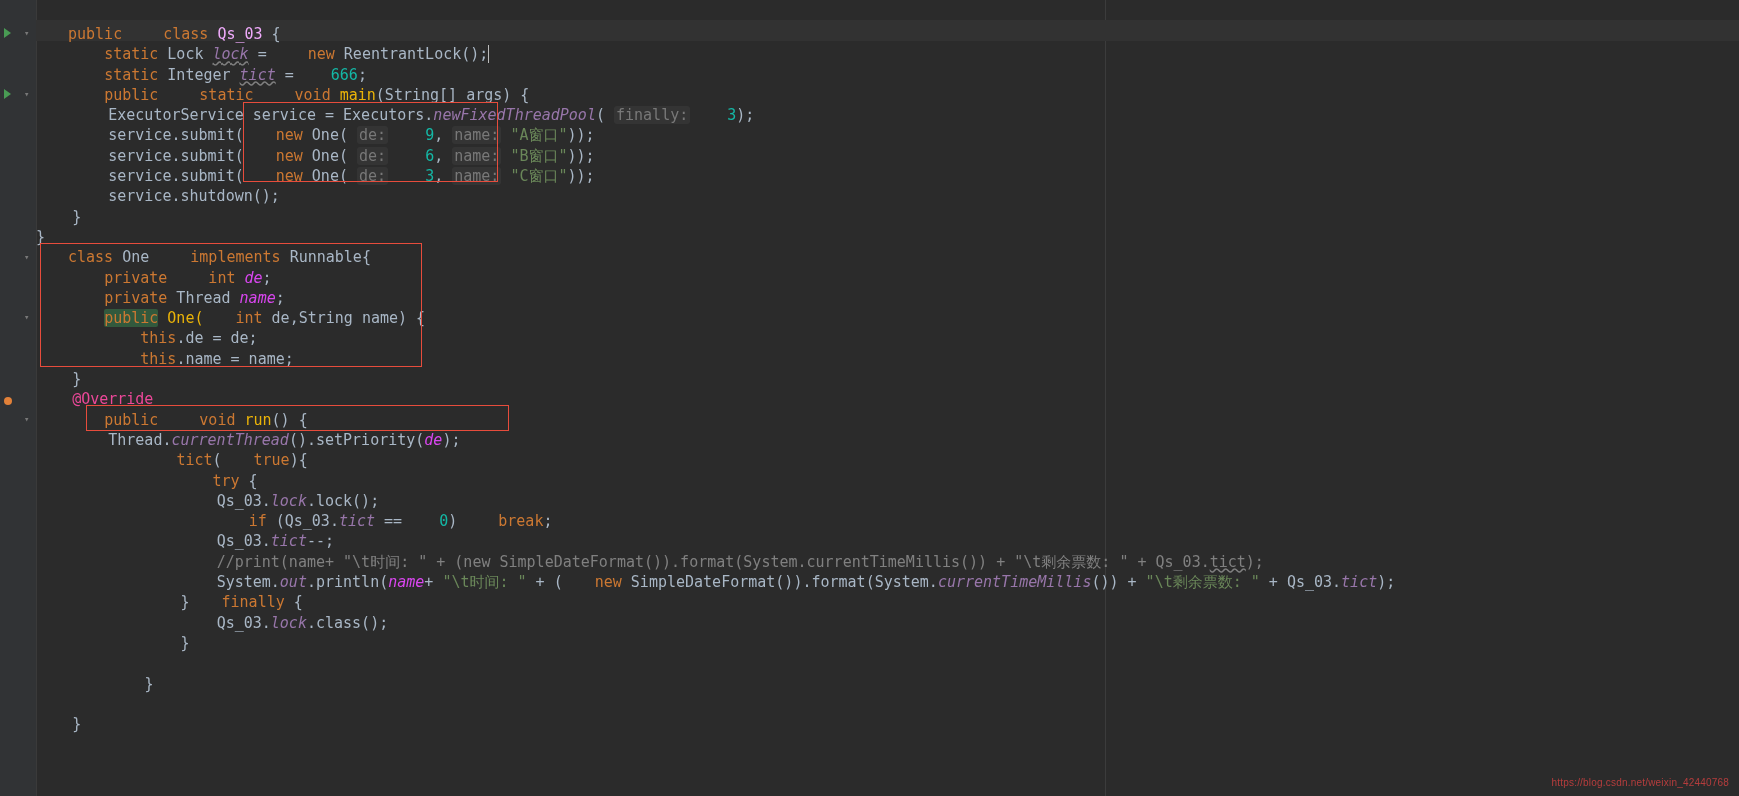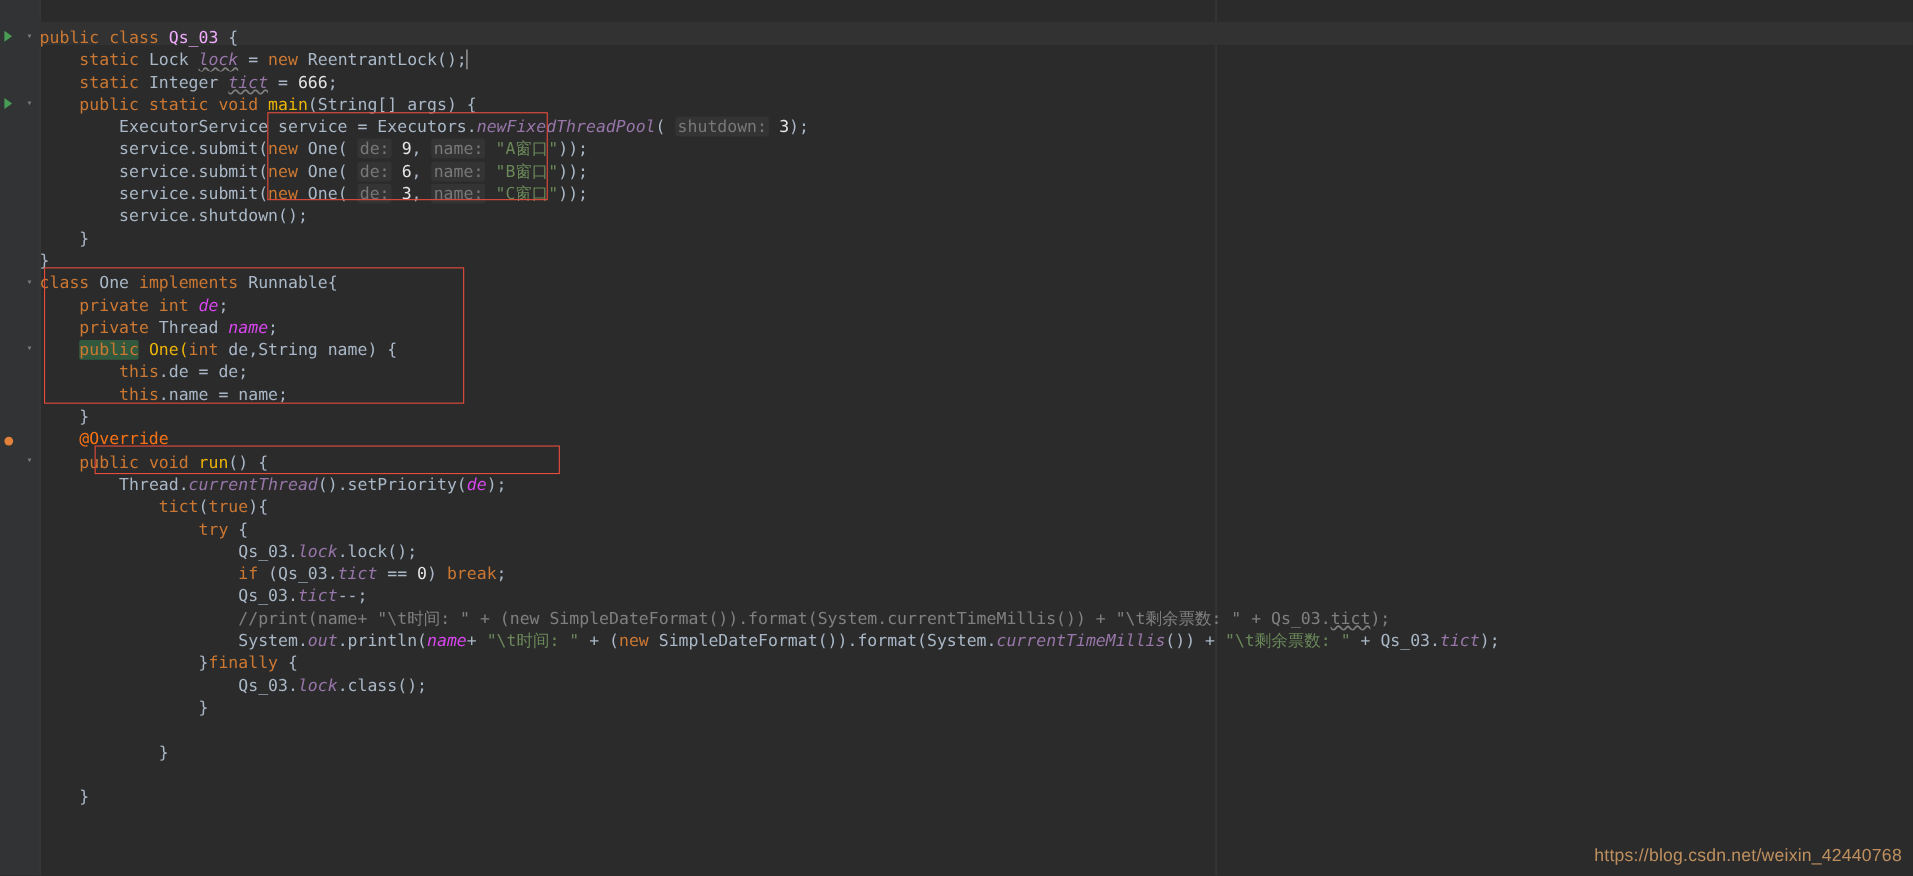--- a/index.html
+++ b/index.html
@@ -36,28 +36,28 @@
     height: 100%;
     padding-top: 24px;
   }
   .line {
     height: 20.3px;
     line-height: 20.3px;
     white-space: pre;
     position: relative;
   }
   
-  .kw { color: #cc7832; }         
+  .kw { color: #cc7832; margin-left: 32px; }         
   .cls { color: #f0abfc; }
   .method { color: #eab308; }       
   .field { color: #d946ef; font-style: italic; } 
   .staticf { color: #9876aa; font-style: italic; }
-  .num { color: #e5e5e5; }          
+  .num { color: #14b8a6; margin-left: 28px; }          
   .str { color: #6a8759; }          
-  .ann { color: #f97316; }          
+  .ann { color: #ec4899; }          
   .com { color: #808080; }          
   .hint { color: #787878; background: rgba(120,120,120,0.12); border-radius:3px; padding:0 2px; }
   .underline-wavy { text-decoration: underline wavy #808080; }
   .caret {
     position: absolute;
     width: 1px;
     background: #bbb;
     height: 18px;
     top: 1px;
   }
@@ -73,24 +73,24 @@
     top:0;
     bottom:0;
     width:1px;
     background: #3c3c3c;
     left: 1105px;
   }
   .watermark {
     position: absolute;
     right: 10px;
     bottom: 8px;
-    color: #fdba74;
+    color: #ef4444;
     opacity: 0.7;
     font-family: Arial, sans-serif;
-    font-size: 16px;
+    font-size: 10px;
     letter-spacing: 0.2px;
   }
   
   .g-icon {
     position:absolute;
     left:24px;
     width:10px;
     height:10px;
     font-size:9px;
     color:#787878;
@@ -141,21 +141,21 @@
     <div class="cur-line-bg" style="top:20.3px"></div>
 
     <div class="line"><span class="kw">public</span> <span class="kw">class</span> <span class="cls">Qs_03</span><span> {</span></div>
 
     <div class="line">    <span class="kw">static</span> <span>Lock</span> <span class="staticf underline-wavy">lock</span><span> = </span><span class="kw">new</span><span> ReentrantLock();</span><span class="caret"></span></div>
 
     <div class="line">    <span class="kw">static</span> <span>Integer</span> <span class="staticf underline-wavy">tict</span><span> = </span><span class="num">666</span><span>;</span></div>
 
     <div class="line">    <span class="kw">public</span> <span class="kw">static</span> <span class="kw">void</span> <span class="method">main</span><span>(String[] args) {</span></div>
 
-    <div class="line">        <span>ExecutorService service = Executors.</span><span class="staticf">newFixedThreadPool</span><span>( </span><span class="hint">shutdown:</span> <span class="num">3</span><span>);</span></div>
+    <div class="line">        <span>ExecutorService service = Executors.</span><span class="staticf">newFixedThreadPool</span><span>( </span><span class="hint">finally:</span> <span class="num">3</span><span>);</span></div>
 
     <div class="line">        <span>service.submit(</span><span class="kw">new</span><span> One( </span><span class="hint">de:</span> <span class="num">9</span><span>, </span><span class="hint">name:</span><span class="str"> "A窗口"</span><span>));</span></div>
 
     <div class="line">        <span>service.submit(</span><span class="kw">new</span><span> One( </span><span class="hint">de:</span> <span class="num">6</span><span>, </span><span class="hint">name:</span><span class="str"> "B窗口"</span><span>));</span></div>
 
     <div class="line">        <span>service.submit(</span><span class="kw">new</span><span> One( </span><span class="hint">de:</span> <span class="num">3</span><span>, </span><span class="hint">name:</span><span class="str"> "C窗口"</span><span>));</span></div>
 
     <div class="line">        <span>service.shutdown();</span></div>
 
     <div class="line">    <span>}</span></div>

